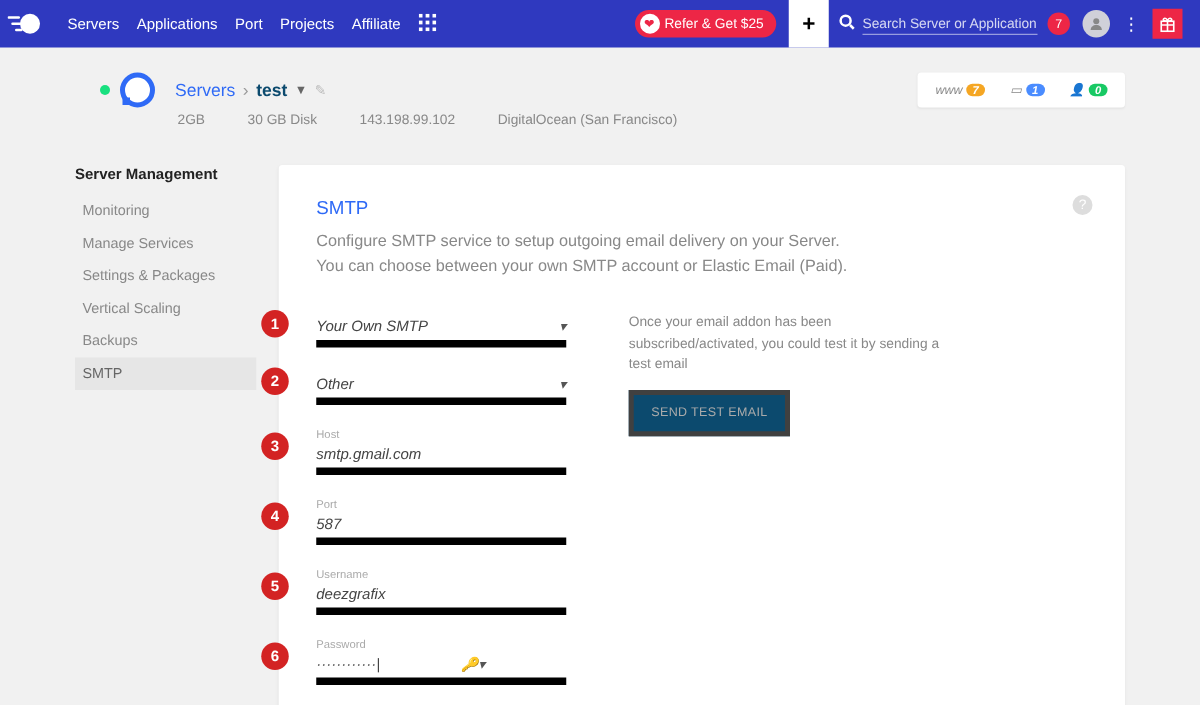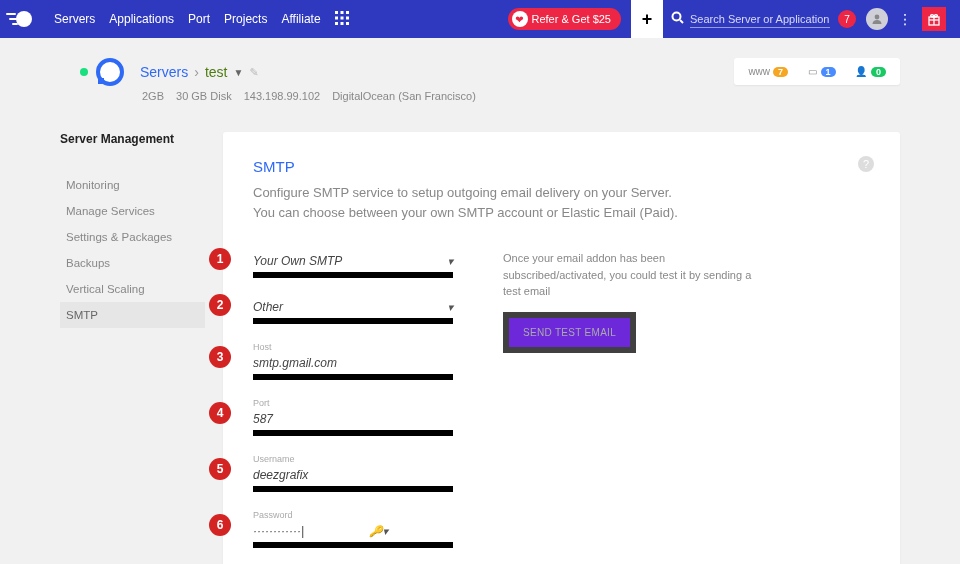--- a/index.html
+++ b/index.html
@@ -24,54 +24,54 @@
   .giftbox { background:#ed2646; width:24px;height:24px; display:flex;align-items:center;justify-content:center;color:#fff; }
   .dots3 { color:#fff; font-size:14px; }
 
   .page { padding: 20px 60px; }
   .server-header { display:flex; align-items:center; gap:16px; margin-left:20px; }
   .status-dot { width:8px;height:8px;border-radius:50%;background:#18e07f;margin-right:-8px; }
   .do-circle { width:28px;height:28px;border-radius:50%; border:4px solid #2f6af6; background:#fff; position:relative; display:flex;align-items:center;justify-content:center; }
   .do-circle::after { content:""; position:absolute; width:6px;height:6px;background:#2f6af6; bottom:-2px; left:-2px; }
   .crumbs { color:#2f6af6; font-size:14px; display:flex; align-items:center; gap:6px; }
   .crumbs .sep { color:#999; }
-  .crumbs .tname { color:#4d7c0f; font-weight:400; }
+  .crumbs .tname { color:#0c4a6e; font-weight:700; }
   .crumbs .chev { color:#666; font-size:10px; }
   .crumbs .pencil { color:#bbb; font-size:11px; }
-  .server-meta { display:flex; gap:12px; font-size:11px; color:#888; margin-left:82px; margin-top:4px; }
-  .statcard { background:#fff; border-radius:3px; box-shadow:0 1px 2px rgba(0,0,0,0.06); padding:8px 14px; display:flex; align-items:center; gap:20px; margin-left:auto; }
+  .server-meta { display:flex; gap:34px; font-size:11px; color:#888; margin-left:82px; margin-top:4px; }
+  .statcard { background:#fff; border-radius:3px; box-shadow:0 1px 2px rgba(0,0,0,0.06); padding:8px 14px; display:flex; align-items:center; gap:20px; margin-left:auto;font-style:italic; }
   .stat { display:flex; align-items:center; gap:3px; font-size:10px; color:#888; }
   .pill { border-radius:8px; padding:0 5px; font-size:9px; font-weight:bold; color:#fff; }
   .p-orange{background:#f5a623;} .p-blue{background:#4a8cff;} .p-green{background:#18c964;}
   .hdr-row { display:flex; align-items:flex-start; }
 
   .content-row { display:flex; gap:18px; margin-top:30px; }
   .sidemenu { width:145px; }
-  .sidemenu h4 { font-size:12px; font-weight:bold; color:#222; margin-bottom:26px; }
+  .sidemenu h4 { font-size:12px; font-weight:bold; color:#222; margin-bottom:10px; }
   .sidemenu a { display:block; font-size:11.5px; color:#888; padding:7px 6px; text-decoration:none; }
   .sidemenu a.active { background:#e6e6e6; color:#666; }
 
   .panel { flex:1; background:#fff; border-radius:3px; padding:26px 30px 34px; box-shadow:0 1px 3px rgba(0,0,0,0.05); position:relative; }
   .panel h3 { color:#2f6af6; font-size:15px; font-weight:500; }
   .panel .help { position:absolute; top:24px; right:26px; width:16px;height:16px;border-radius:50%;background:#ddd;color:#fff;font-size:11px;display:flex;align-items:center;justify-content:center; }
   .panel p.desc { font-size:13px; color:#888; margin-top:8px; max-width:440px; line-height:1.5; }
   .form-area { display:flex; gap:50px; margin-top:28px; }
   .form-left { width:200px; }
   .form-right { font-size:11px; color:#888; line-height:1.5; width:250px; }
 
   .fld { position:relative; margin-bottom:18px; }
   .fld .lbl { font-size:9px; color:#aaa; }
   .fld .val { font-size:12px; color:#444; border-bottom:6px solid #000000; padding:4px 0; display:flex; align-items:flex-end; justify-content:space-between;font-style:italic; }
   .fld.sel .val::after { content:"▾"; color:#555; font-size:11px; }
   .fld.pw .val::after { content:""; }
   .fld.pw .pwicon { color:#555; font-size:11px; }
   .numball { position:absolute; left:-44px; top:4px; width:22px;height:22px;background:#d32323;color:#fff;border-radius:50%;display:flex;align-items:center;justify-content:center;font-size:12px;font-weight:bold; }
   .fld.noLbl .numball { top:-2px; }
 
-  .sendbtn { border:6px solid #404040; color:#aaa; font-size:10px; padding:9px 14px; background:#6d28d9; margin-top:12px; letter-spacing:0.3px; }
+  .sendbtn { border:4px solid #404040; color:#aaa; font-size:10px; padding:9px 14px; background:#0c4a6e; margin-top:12px; letter-spacing:0.3px; }
   .savewrap { border:3px solid #d62222; display:inline-block; padding:6px; margin-top:10px; }
   .savebtn { background:#1fd6a1; color:#0c5c47; border:none; font-size:11px; font-weight:bold; padding:9px 20px; letter-spacing:0.5px; }
 </style>
 </head>
 <body>
 
 <div class="topbar">
   <div class="logo">
     <svg width="28" height="18" viewBox="0 0 28 18">
         <g fill="#fff">
@@ -175,22 +175,22 @@
         </span>
     </div>
   </div>
 
   <div class="content-row">
     <div class="sidemenu">
       <h4>Server Management</h4>
       <a>Monitoring</a>
       <a>Manage Services</a>
       <a>Settings &amp; Packages</a>
+      <a>Vertical Scaling</a>
       <a>Backups</a>
-      <a>Vertical Scaling</a>
       <a class="active">SMTP</a>
     </div>
 
     <div class="panel">
       <span class="help">?</span>
       <h3>SMTP</h3>
       <p class="desc">Configure SMTP service to setup outgoing email delivery on your Server. You can choose between your own SMTP account or Elastic Email (Paid).</p>
 
       <div class="form-area">
         <div class="form-left">

